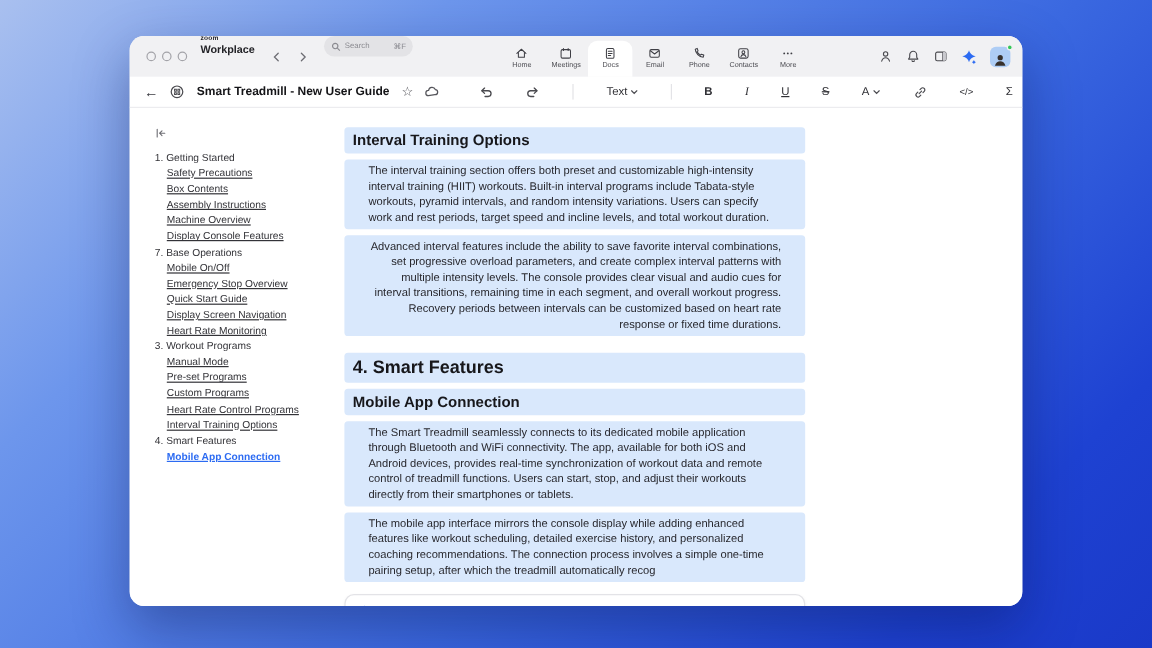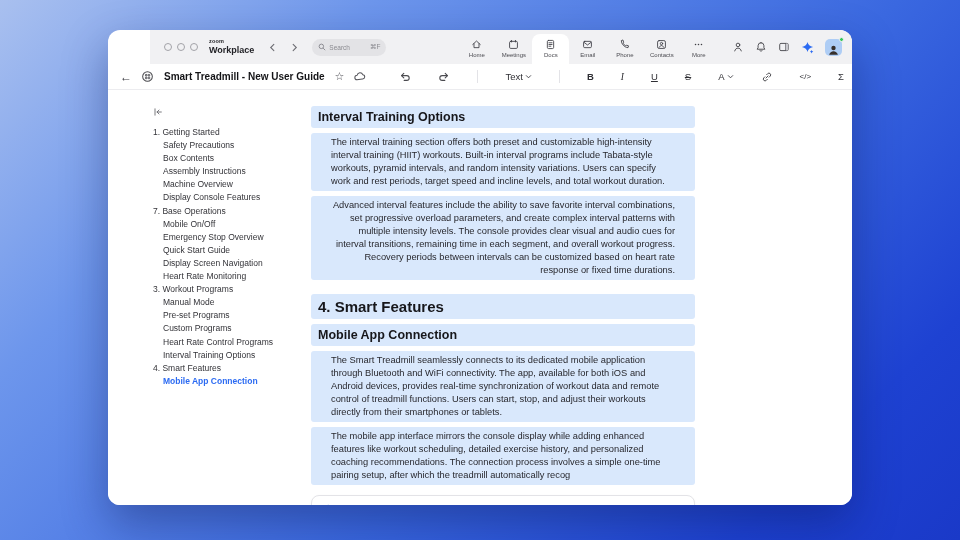--- a/index.html
+++ b/index.html
@@ -8,21 +8,21 @@
     font-family:"Liberation Sans","DejaVu Sans",sans-serif;
     background:linear-gradient(135deg,#a9c0ef 0%,#6d96ec 25%,#3a68e0 60%,#1e42d2 85%,#1a39c8 100%);
     position:relative; color:#2f2f34;
   }
   .window {
     position:absolute; left:108px; top:30px; width:744px; height:475px;
     background:#fff; border-radius:12px; overflow:hidden;
     box-shadow:0 18px 45px rgba(8,18,80,.38);
   }
   
-  .titlebar { height:34px; background:#f1f1f3; display:flex; align-items:center; padding:0 10px 0 14px;margin-left:42px; }
+  .titlebar { height:34px; background:#f1f1f3; display:flex; padding:0 10px 0 14px; }
   .traffic { display:flex; gap:5px; align-items:center; }
   .dot { width:8px; height:8px; border-radius:50%; border:1px solid #a3a3a8; }
   .logo { margin-left:11px; line-height:1; }
   .logo-small { display:block; font-size:5.5px; font-weight:700; color:#232327; letter-spacing:.2px; }
   .logo-name { display:block; font-size:9px; font-weight:700; color:#232327; margin-top:1px; }
   .nav-arrows { display:flex; gap:13px; margin-left:14px; color:#6d6d73; }
   .searchbox { margin-left:13px; width:74px; height:17px; background:#e3e3e6; border-radius:9px;
     display:flex; align-items:center; gap:3px; padding:0 6px; font-size:6.5px; color:#8a8a90; }
   .searchbox .sb-txt { flex:1; }
   .tabs { display:flex; margin-left:72px; align-items:flex-end; height:34px; }
@@ -52,24 +52,24 @@
   .tb-spacer { flex:1; }
   .avatars { display:flex; }
   .av { width:15px; height:15px; border-radius:5px; display:flex; align-items:flex-end;
     justify-content:center; overflow:hidden; border:1px solid #fff; }
   .av + .av { margin-left:-3px; }
   .av.c1 { background:#8ab1f5; } .av.c2 { background:#9ed4a4; } .av.c3 { background:#c3a8ef; }
   .share-btn { display:inline-flex; align-items:center; gap:3px; border:1px solid #d4d4d8;
     border-radius:10px; padding:2px 8px; font-size:9px; font-weight:700; color:#1d1d20; background:#fff; }
   
   .main { display:flex; height:415px; background:#fff; }
-  .sidebar { width:179px; padding:13px 0 0 21px; flex-shrink:0;margin-left:24px; }
+  .sidebar { width:179px; padding:13px 0 0 21px; flex-shrink:0; }
   .toc-collapse { color:#6d6d73; margin-bottom:9px; display:inline-flex; }
   .toc-item { font-size:8.5px; color:#333338; line-height:13.1px; white-space:nowrap; cursor:default; }
-  .toc-item.lvl2 { padding-left:10px; }
+  .toc-item.lvl2 { padding-left:10px;text-decoration:underline; }
   .toc-item.active { color:#2c6bf2; font-weight:600; }
   .content { flex:1; padding-top:16px; }
   .doc-col { width:384px; }
   .blk { background:#d9e8fc; border-radius:3px; padding:3px 20px; margin-bottom:5px; color:#28282e; }
   .blk.h3 { font-size:12.5px; font-weight:700; color:#17171b; padding:4px 7px; }
   .blk.h2 { font-size:15px; font-weight:700; color:#17171b; padding:4px 7px; margin-top:14px; }
   .blk.p  { font-size:9.3px; line-height:13px; }
   .blk.mb-lg { margin-bottom:9px;text-align:right; }
   
   .ai-card { margin-top:10px; border:1px solid #e3e3e7; border-radius:8px; background:#fff;

